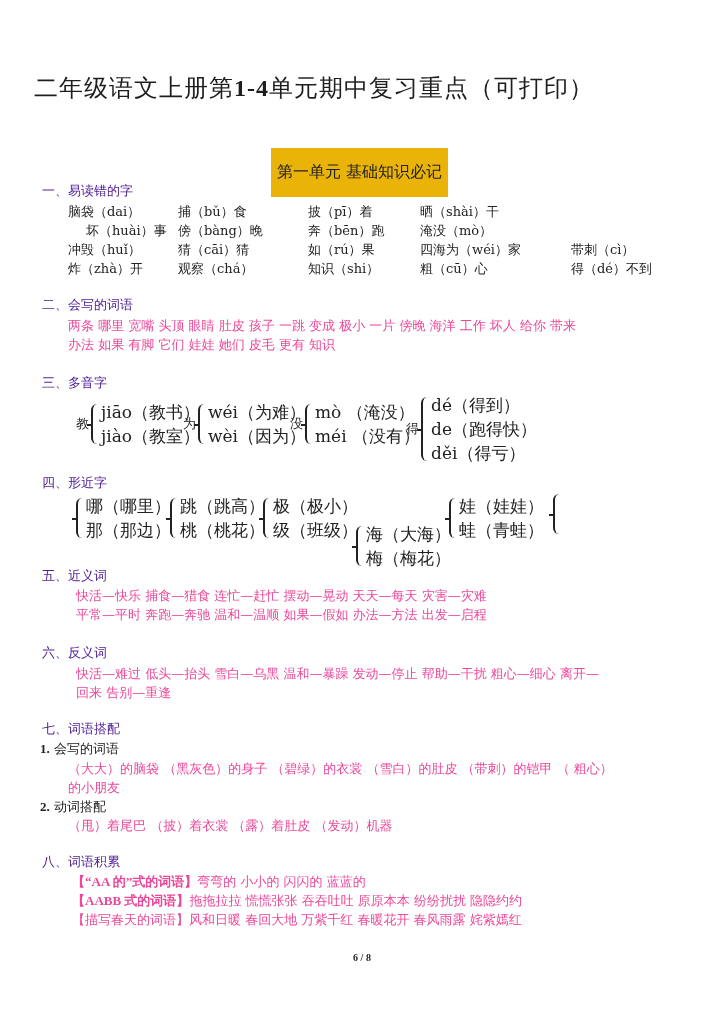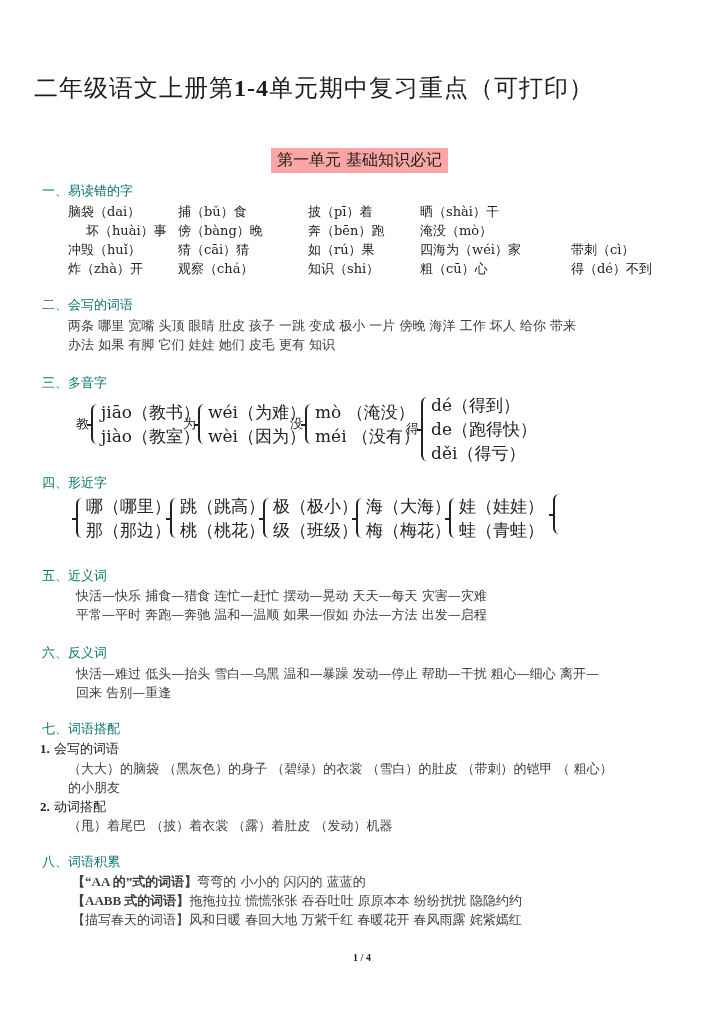--- a/index.html
+++ b/index.html
@@ -8,24 +8,24 @@
     font-family: "DejaVu Serif", "Liberation Serif", serif;
     color: #222222;
   }
   .page-title {
     position: absolute; left: 0; width: 628px; top: 72px;
     text-align: center; font-size: 24px; color: #1e1e1e; letter-spacing: 1px;
   }
   .page-title b { font-family: "Liberation Serif", serif; font-weight: bold; }
   .unit-heading {
     position: absolute; top: 148px; left: 271px;
-    background: #fca5a5; padding: 2px 6px; font-size: 16px; color: #222;
+    background: #eab308; padding: 14px 6px; font-size: 16px; color: #222;
   }
-  .sec { position: absolute; left: 42px; font-size: 13px; color: #0f766e; }
-  .line { position: absolute; left: 68px; font-size: 13px; color: #404040; white-space: nowrap; }
+  .sec { position: absolute; left: 42px; font-size: 13px; color: #4c1d95; }
+  .line { position: absolute; left: 68px; font-size: 13px; color: #ec4899; white-space: nowrap; }
   .py { font-family: "Liberation Serif", serif; font-weight: bold; margin-top: 10px; }
   .grid-row { position: absolute; left: 68px; font-size: 13px; white-space: nowrap; }
   .cell { position: absolute; white-space: nowrap; }
   .brace-wrap { position: absolute; display: flex; align-items: center; }
   .brace-char { font-size: 13px; margin-right: 2px; }
   .brace {
     width: 6px; border-left: 2px solid #222; border-radius: 6px 0 0 6px;
     margin-right: 2px; position: relative;
   }
   .brace::before {
@@ -131,21 +131,21 @@
       <div>桃（桃花）</div>
     </div>
 </div>
 <div class="brace-wrap" style="left:263px; top:494px">
   <span class="brace" style="height:40px"></span>
   <div class="opts">
       <div>极（极小）</div>
       <div>级（班级）</div>
     </div>
 </div>
-<div class="brace-wrap" style="left:356px; top:494px">
+<div class="brace-wrap" style="left:356px; top:522px">
   <span class="brace" style="height:40px"></span>
   <div class="opts">
       <div>海（大海）</div>
       <div>梅（梅花）</div>
     </div>
 </div>
 <div class="brace-wrap" style="left:449px; top:494px">
   <span class="brace" style="height:40px"></span>
   <div class="opts">
       <div>娃（娃娃）</div>
@@ -169,13 +169,13 @@
 <div class="line" style="top:760px; left:68px">（大大）的脑袋 （黑灰色）的身子 （碧绿）的衣裳 （雪白）的肚皮 （带刺）的铠甲 （ 粗心）</div>
 <div class="line" style="top:779px; left:68px">的小朋友</div>
 <div class="num-label" style="top:798px"><b>2.</b><span> 动词搭配</span></div>
 <div class="line" style="top:817px; left:68px">（甩）着尾巴 （披）着衣裳 （露）着肚皮 （发动）机器</div>
 
 <div class="sec" style="top:853px">八、词语积累</div>
 <div class="line" style="top:873px; left:72px"><span class="py">【“AA 的”式的词语】</span><span>弯弯的 小小的 闪闪的 蓝蓝的</span></div>
 <div class="line" style="top:892px; left:72px"><span class="py">【AABB 式的词语】</span><span>拖拖拉拉 慌慌张张 吞吞吐吐 原原本本 纷纷扰扰 隐隐约约</span></div>
 <div class="line" style="top:911px; left:72px"><span>【描写春天的词语】</span><span>风和日暖 春回大地 万紫千红 春暖花开 春风雨露 姹紫嫣红</span></div>
 
-<div class="footer">1 / 4</div>
+<div class="footer">6 / 8</div>
 
 </body></html>

